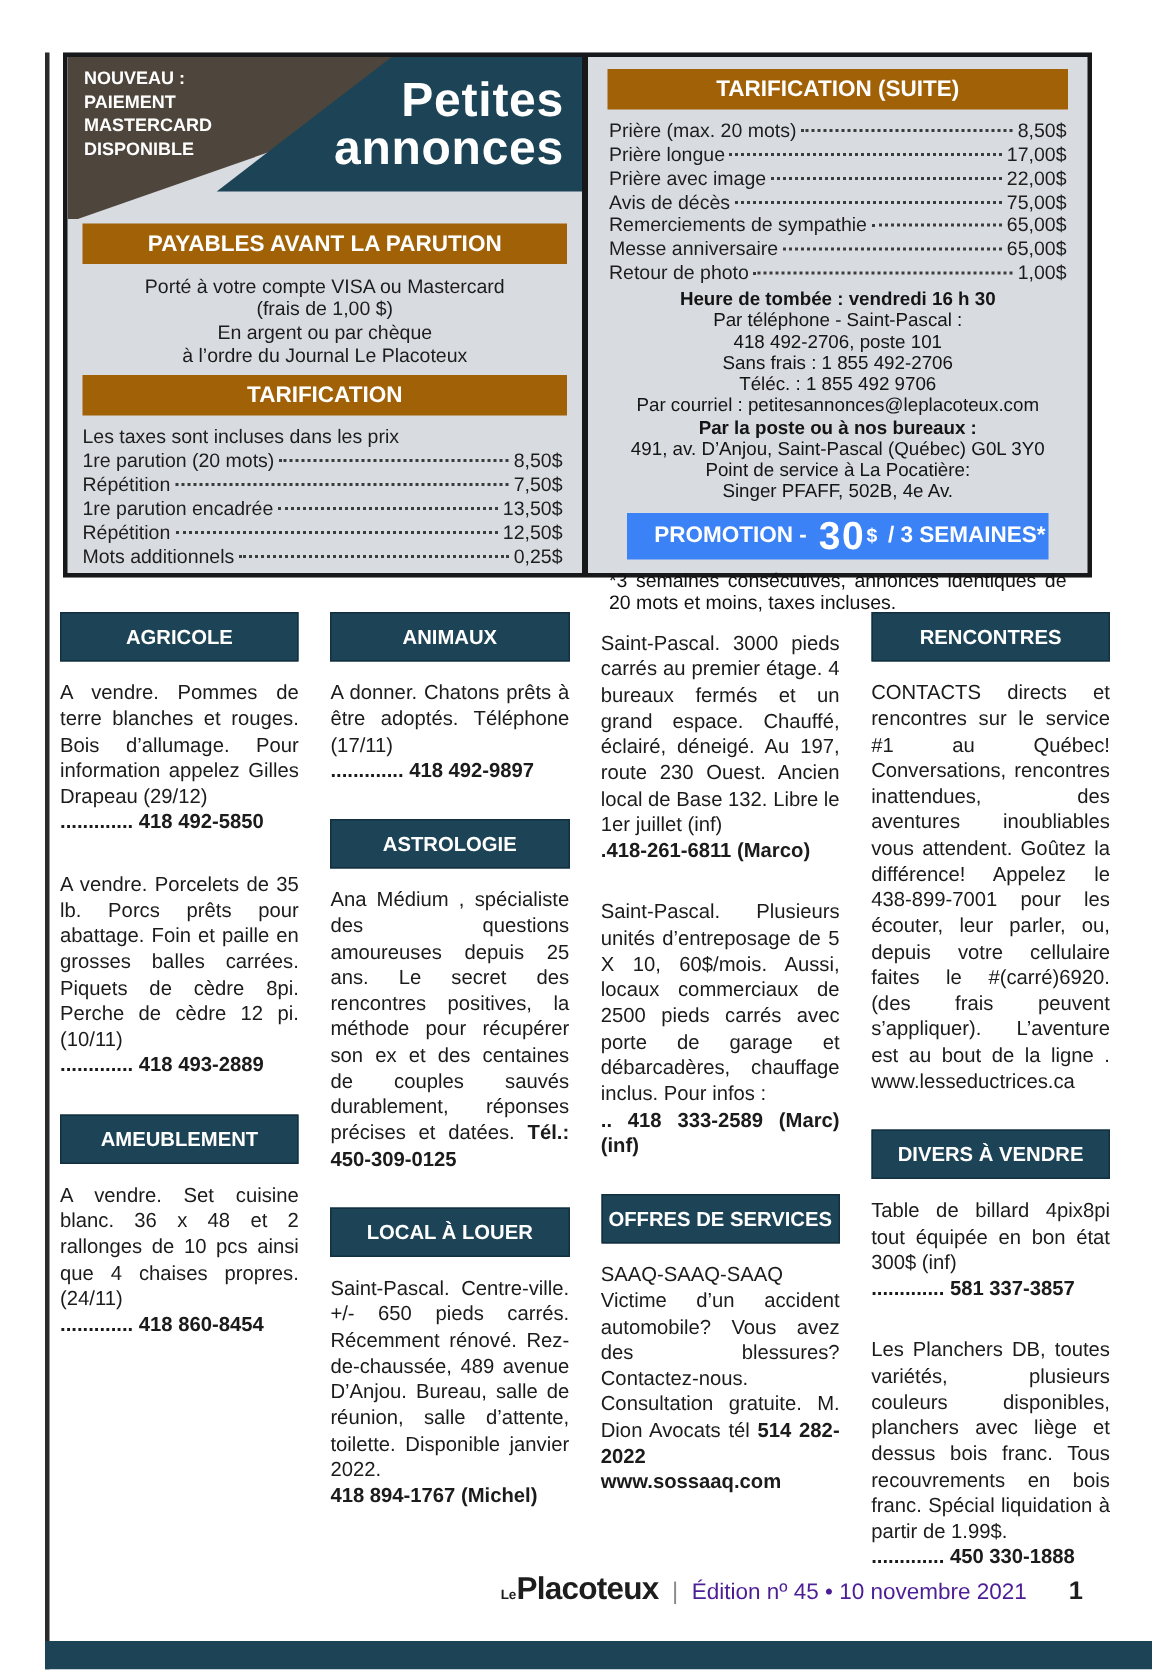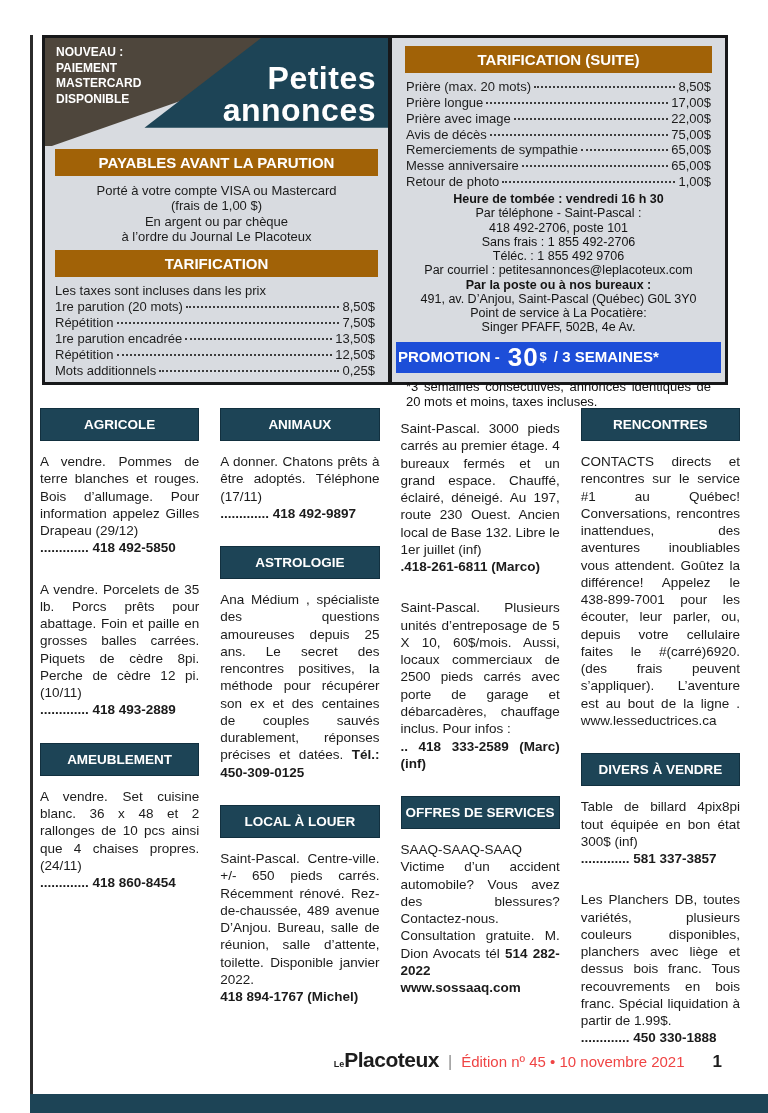--- a/index.html
+++ b/index.html
@@ -17,39 +17,39 @@
   .pbox{background:#d8dbe0;border:3px solid #17181a;box-sizing:border-box;}
   .left-box{width:348px;border-right-width:2px;}
   .right-box{width:338px;border-left-width:2px;display:flex;flex-direction:column;}
 
   .masthead{position:relative;height:108px;}
   .brown-shape{position:absolute;inset:0;background:#4e463c;
     clip-path:polygon(0 0,92% 0,2% 100%,0 100%);}
   .notice{padding:7px 0 0 11px;color:#fff;font-weight:bold;font-size:12px;line-height:1.3;}
   .teal-shape{position:absolute;inset:0;background:#1d4456;
     clip-path:polygon(63% 0,100% 0,100% 83%,29% 83%);}
-  .masthead-title{position:absolute;top:24px;right:12px;text-align:right;color:#fff;
+  .masthead-title{position:absolute;top:12px;right:12px;text-align:right;color:#fff;
     font-weight:bold;font-size:32px;line-height:1.0;letter-spacing:.5px;}
 
   .bar{background:#a16207;color:#fff;font-weight:bold;text-align:center;
     font-size:15px;padding:5px 2px;margin:3px 10px 0;}
   .pay-lines{margin:7px 6px 6px;text-align:center;font-size:13px;line-height:1.18;color:#1c1c1c;}
   .price-list{margin:6px 13px 0 10px;}
   .price-note{font-size:13px;line-height:1.22;}
   .price-row{display:flex;align-items:baseline;font-size:13px;line-height:1.22;}
   .price-row .dots{flex:1;border-bottom:2px dotted #3c3c3c;margin:0 3px;transform:translateY(-3px);}
   .lbl,.prc{white-space:nowrap;}
 
   .right-box .bar{margin:8px 13px 0;}
   .right-box .price-list{margin:6px 14px 0;}
   .contact{margin-top:3px;text-align:center;font-size:12.5px;line-height:1.06;color:#141414;}
   .contact div{margin:0 0 1px;}
   .contact .b{font-weight:bold;}
-  .promo{margin:6px 4px 0;background:#1d4ed8;color:#fff;font-weight:bold;
-    display:flex;align-items:center;justify-content:flex-start;padding:2px 2px 3px;font-size:15px;}
+  .promo{margin:6px 26px 0;background:#3b82f6;color:#fff;font-weight:bold;
+    display:flex;align-items:center;justify-content:flex-end;padding:2px 2px 3px;font-size:15px;}
   .promo .amount{font-size:26px;margin:0 1px 0 8px;letter-spacing:1px;line-height:1;}
   .promo sup{font-size:13px;margin-right:7px;}
   .footnote{margin:6px 14px 4px;font-size:13px;line-height:1.2;text-align:justify;color:#111;}
 
   
   .classifieds{position:absolute;left:40px;top:408px;width:700px;
     display:grid;grid-template-columns:repeat(4,1fr);column-gap:21px;}
   .sec-bar{background:#1d4456;color:#fff;font-weight:bold;font-size:13.5px;text-align:center;
     padding:8px 1px;margin:0 0 10px;border:1px solid #12303f;}
   .mt{margin-top:14px;}
@@ -57,21 +57,21 @@
   .ph-block{display:block;font-weight:bold;}
   .ph-inline{font-weight:bold;}
 
   
   .footer{position:absolute;left:40px;top:1048px;width:688px;display:flex;
     align-items:baseline;justify-content:flex-end;}
   .brand{white-space:nowrap;}
   .brand .le{font-size:9px;font-weight:bold;letter-spacing:0;}
   .brand .name{font-size:21px;font-weight:bold;letter-spacing:-0.5px;}
   .footer .sep{color:#8a8a8a;font-size:16px;margin:0 9px;}
-  .footer .edition{font-size:15px;color:#ef4444;}
+  .footer .edition{font-size:15px;color:#4c1d95;}
   .footer .pageno{font-size:17px;font-weight:bold;margin-left:28px;margin-right:6px;}
 </style>
 </head>
 <body>
 
 <div class="left-rule"></div>
 
 <div class="banner">
 
   <div class="pbox left-box">

